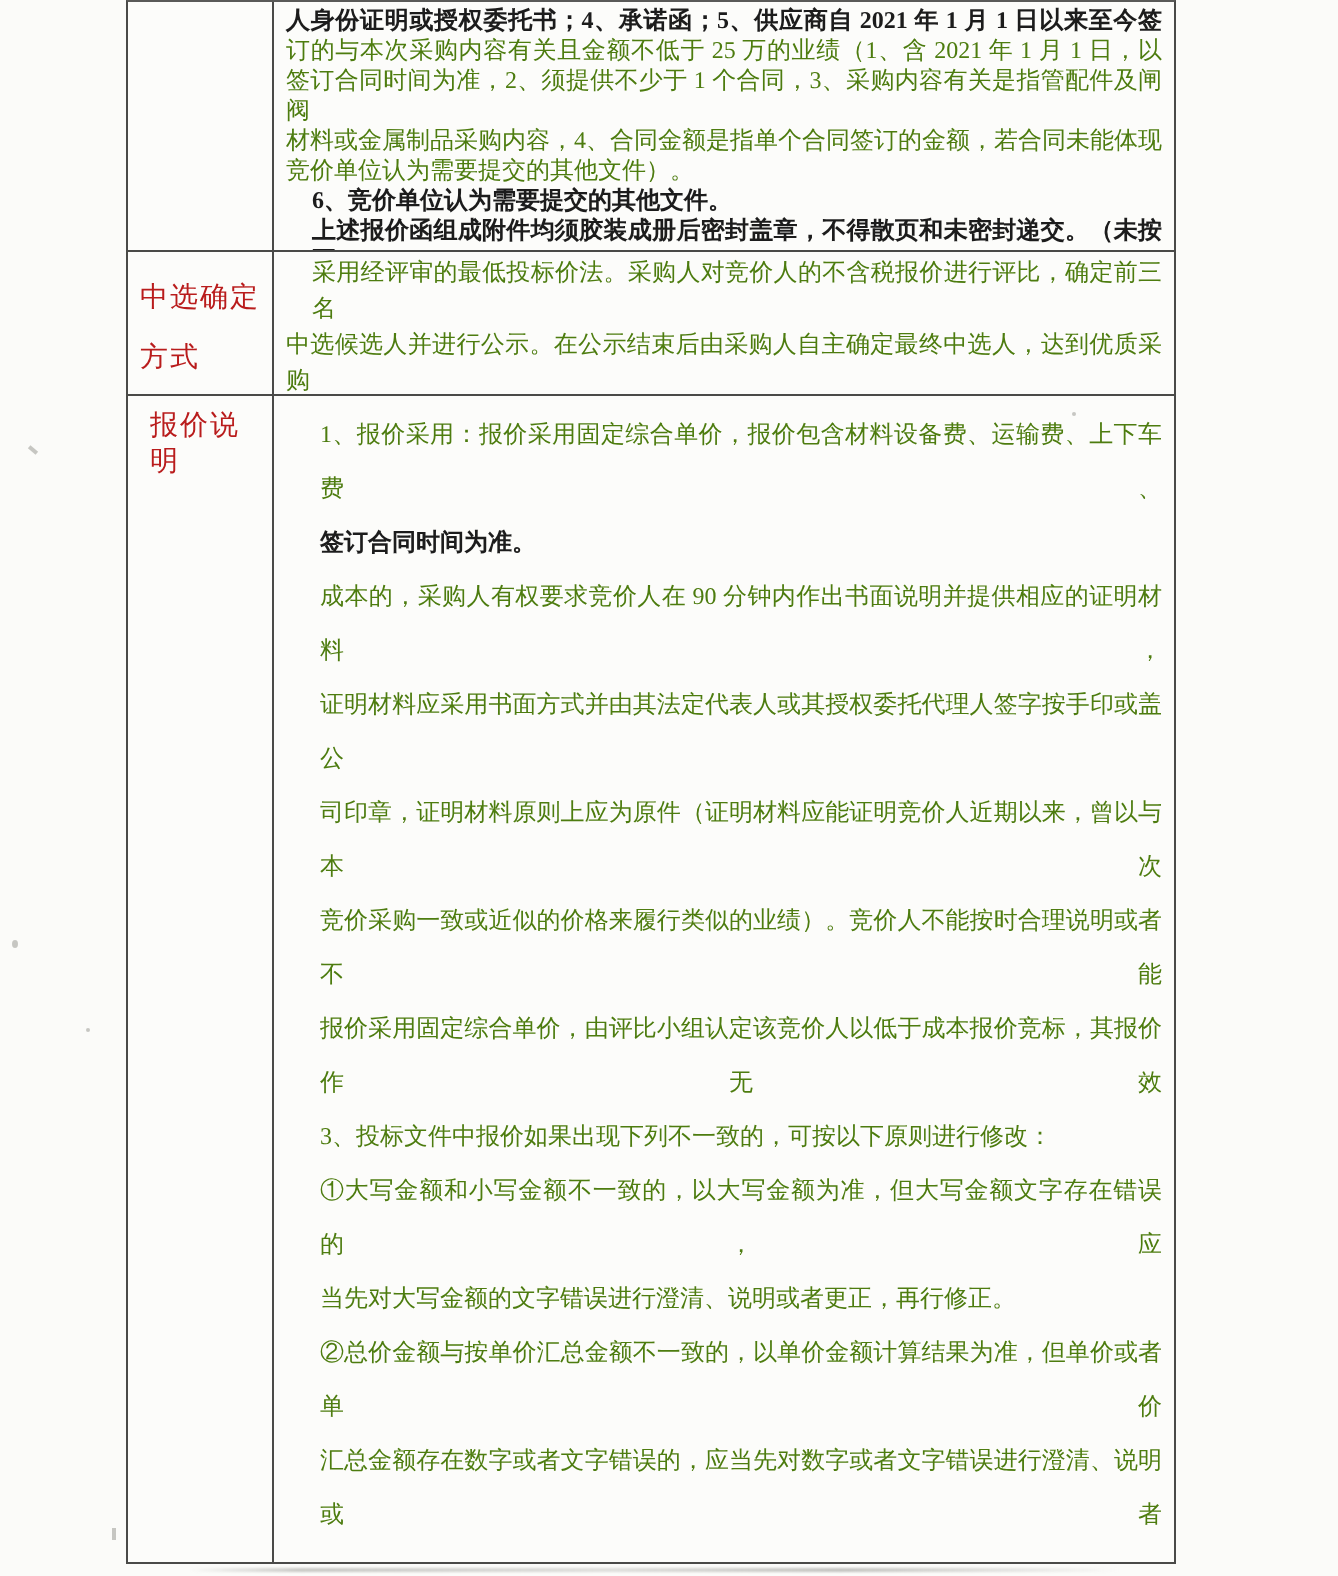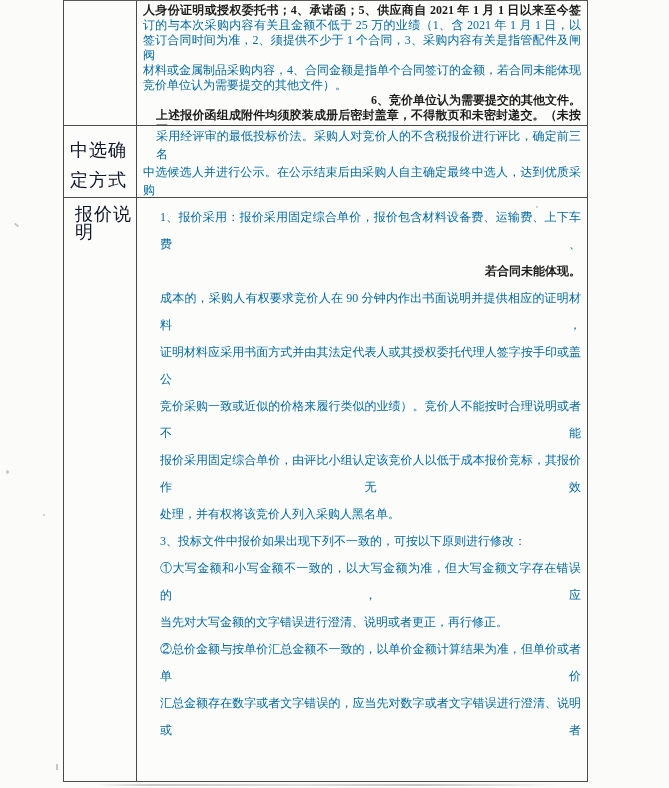--- a/index.html
+++ b/index.html
@@ -39,44 +39,44 @@
   }
   .row + .row { border-top: 1px solid #4a4a48; }
   .row-0 { height: 124px; }
   .row-1 { height: 72px; }
   .row-2 { flex: 1; }
   .label-cell {
     width: 73px;
     flex: 0 0 73px;
     box-sizing: border-box;
     border-right: 1px solid #4a4a48;
-    font-size: 18px;
-    color: #0f172a;
+    font-size: 14px;
+    color: #b91c1c;
     overflow: hidden;
   }
   .row-1 .label-cell { padding: 9px 2px 0 6px; line-height: 30px; letter-spacing: 1px; }
   .row-2 .label-cell { padding: 7px 2px 0 11px; line-height: 18px; letter-spacing: 1px; }
   .content-cell {
     flex: 1;
     box-sizing: border-box;
     padding: 2px 6px 0 6px;
     overflow: hidden;
   }
   .line {
     font-size: 12px;
     white-space: normal;
     word-break: break-all;
-    color: #0369a1;
+    color: #4d7c0f;
   }
   .row-0 .line { line-height: 15px; }
   .row-1 .content-cell { padding-top: 1px; }
   .row-1 .line { line-height: 18px; }
   .row-2 .content-cell { padding-top: 6px; }
   .row-2 .line { line-height: 27px; margin-left: 17px; }
-  .b { font-weight: bold; color: #1c1c1c; text-align: right; }
+  .b { font-weight: bold; color: #1c1c1c; }
   .j { text-align: justify; text-align-last: justify; }
   .ind { padding-left: 13px; }
   
   .speck {
     position: absolute;
     background: #9a9a96;
     opacity: 0.55;
     border-radius: 50%;
   }
   .speck-x { width: 5px; height: 2px; transform: rotate(40deg); border-radius: 0; }
@@ -117,26 +117,26 @@
         <div class="line j ind">采用经评审的最低投标价法。采购人对竞价人的不含税报价进行评比，确定前三名</div>
         <div class="line j">中选候选人并进行公示。在公示结束后由采购人自主确定最终中选人，达到优质采购</div>
 
       </div>
     </div>
 
     <div class="row row-2">
       <div class="label-cell">报价说明</div>
       <div class="content-cell">
         <div class="line j">1、报价采用：报价采用固定综合单价，报价包含材料设备费、运输费、上下车费、</div>
-        <div class="line b">若合同未能体现。</div>
+        <div class="line b">签订合同时间为准。</div>
         <div class="line j">成本的，采购人有权要求竞价人在 90 分钟内作出书面说明并提供相应的证明材料，</div>
         <div class="line j">证明材料应采用书面方式并由其法定代表人或其授权委托代理人签字按手印或盖公</div>
+        <div class="line j">司印章，证明材料原则上应为原件（证明材料应能证明竞价人近期以来，曾以与本次</div>
         <div class="line j">竞价采购一致或近似的价格来履行类似的业绩）。竞价人不能按时合理说明或者不能</div>
         <div class="line j">报价采用固定综合单价，由评比小组认定该竞价人以低于成本报价竞标，其报价作无效</div>
-        <div class="line">处理，并有权将该竞价人列入采购人黑名单。</div>
         <div class="line">3、投标文件中报价如果出现下列不一致的，可按以下原则进行修改：</div>
         <div class="line j">①大写金额和小写金额不一致的，以大写金额为准，但大写金额文字存在错误的，应</div>
         <div class="line">当先对大写金额的文字错误进行澄清、说明或者更正，再行修正。</div>
         <div class="line j">②总价金额与按单价汇总金额不一致的，以单价金额计算结果为准，但单价或者单价</div>
         <div class="line j">汇总金额存在数字或者文字错误的，应当先对数字或者文字错误进行澄清、说明或者</div>
 
       </div>
     </div>
 
   </div>

